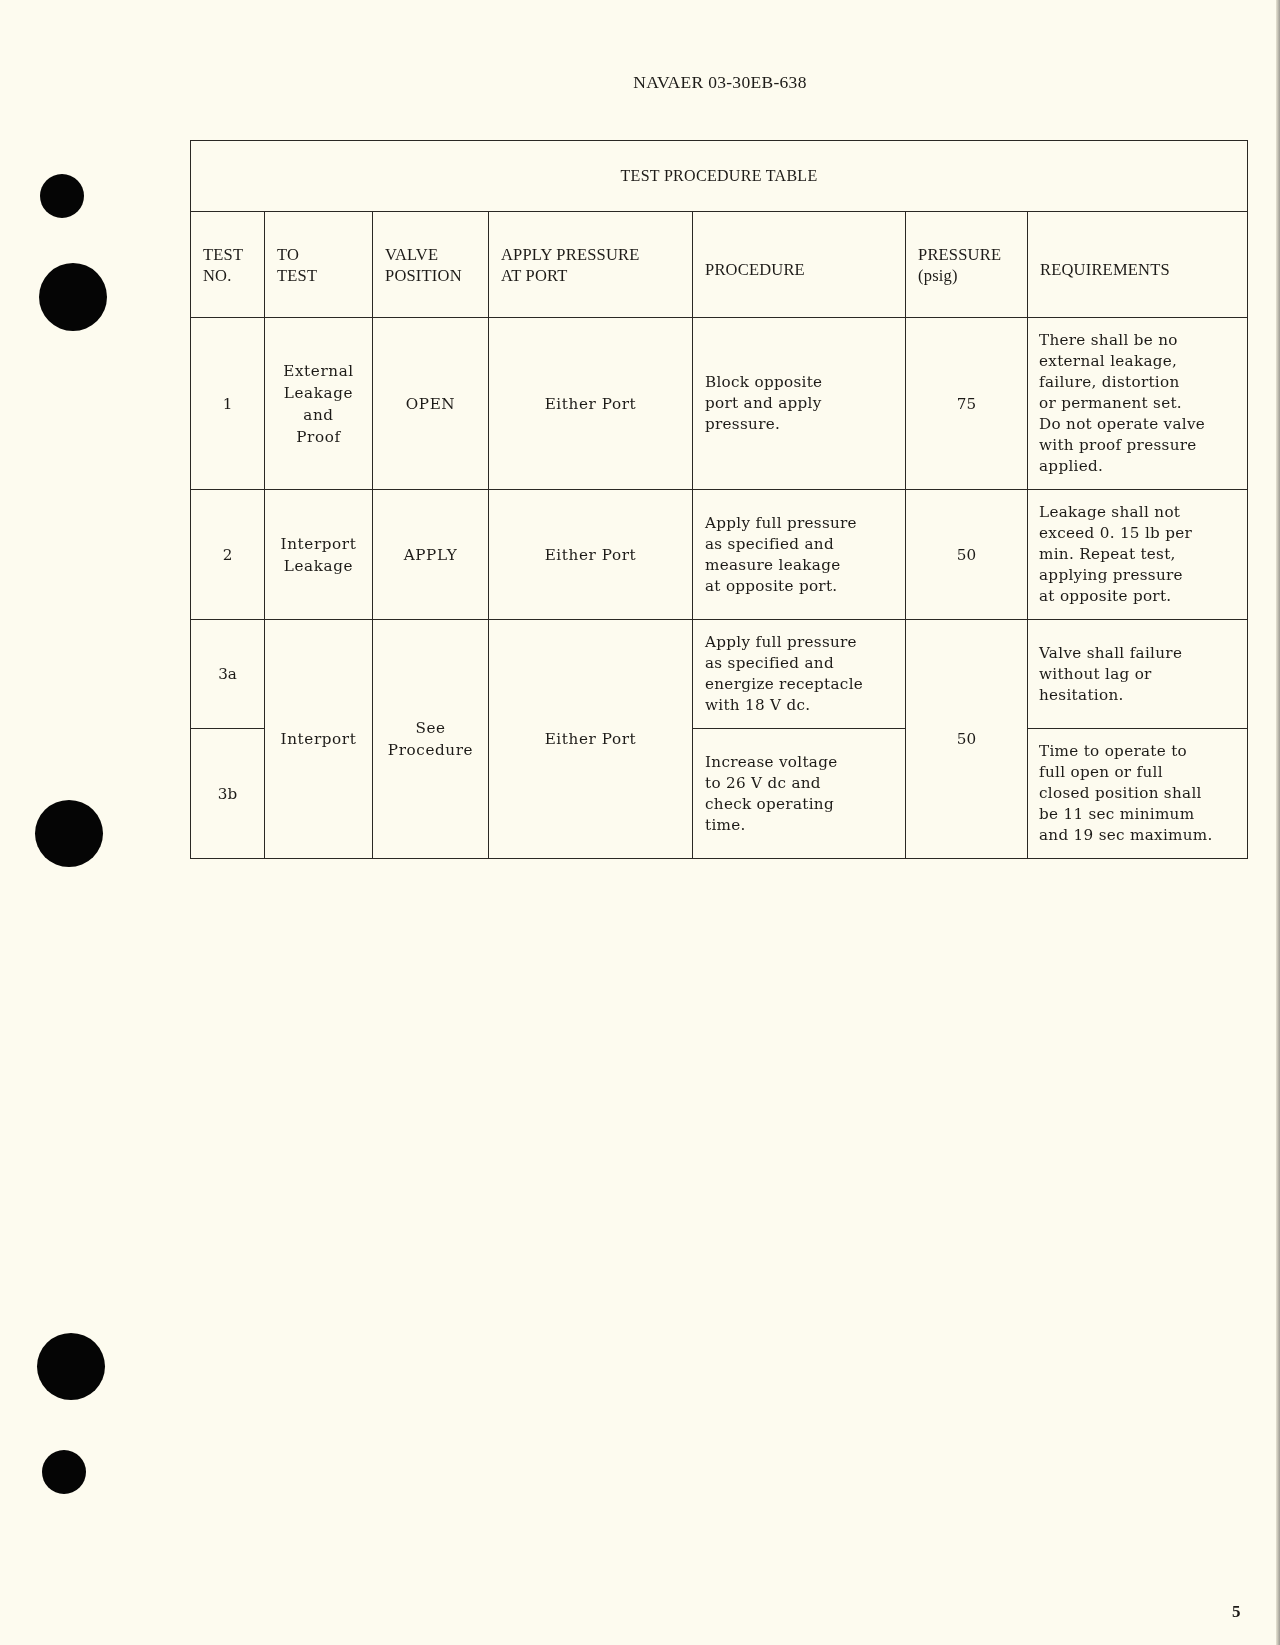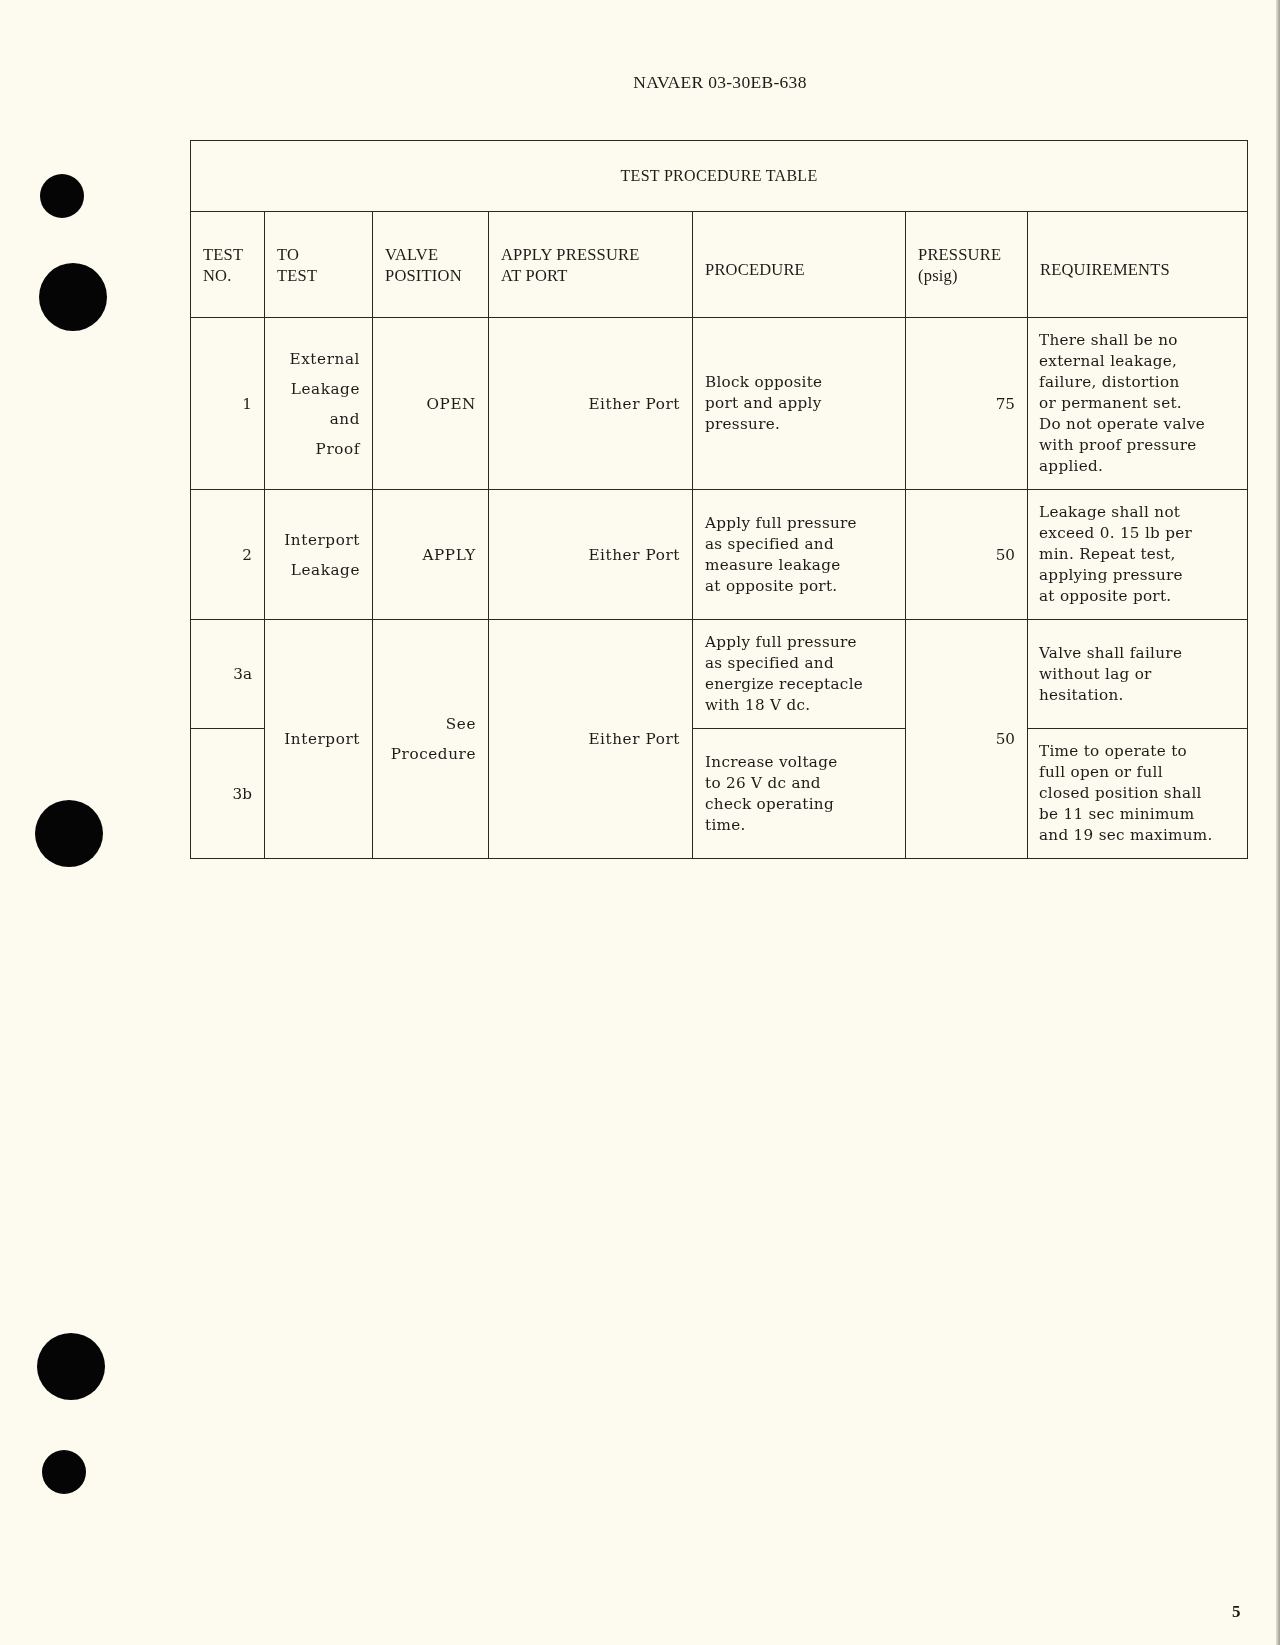--- a/index.html
+++ b/index.html
@@ -46,21 +46,21 @@
   .title-cell {
     height: 46px; text-align: center;
     font-family: "Liberation Serif", serif;
     font-size: 16px; letter-spacing: 0.3px;
   }
   .hdr {
     height: 71px; text-align: left;
     font-family: "Liberation Serif", serif;
     font-size: 16.5px; line-height: 21px; letter-spacing: 0.2px;
   }
-  .c { text-align: right; line-height: 30px; }
+  .c { text-align: center; line-height: 22px; }
   .proc, .req {
     text-align: left; line-height: 21px; letter-spacing: 0.3px;
   }
   .proc { padding-left: 12px !important; margin-left: 43px; }
   .req { padding-left: 11px !important; }
   .ml { white-space: pre-line; }
   .sp { letter-spacing: 0.6px; }
 </style>
 </head>
 <body>

